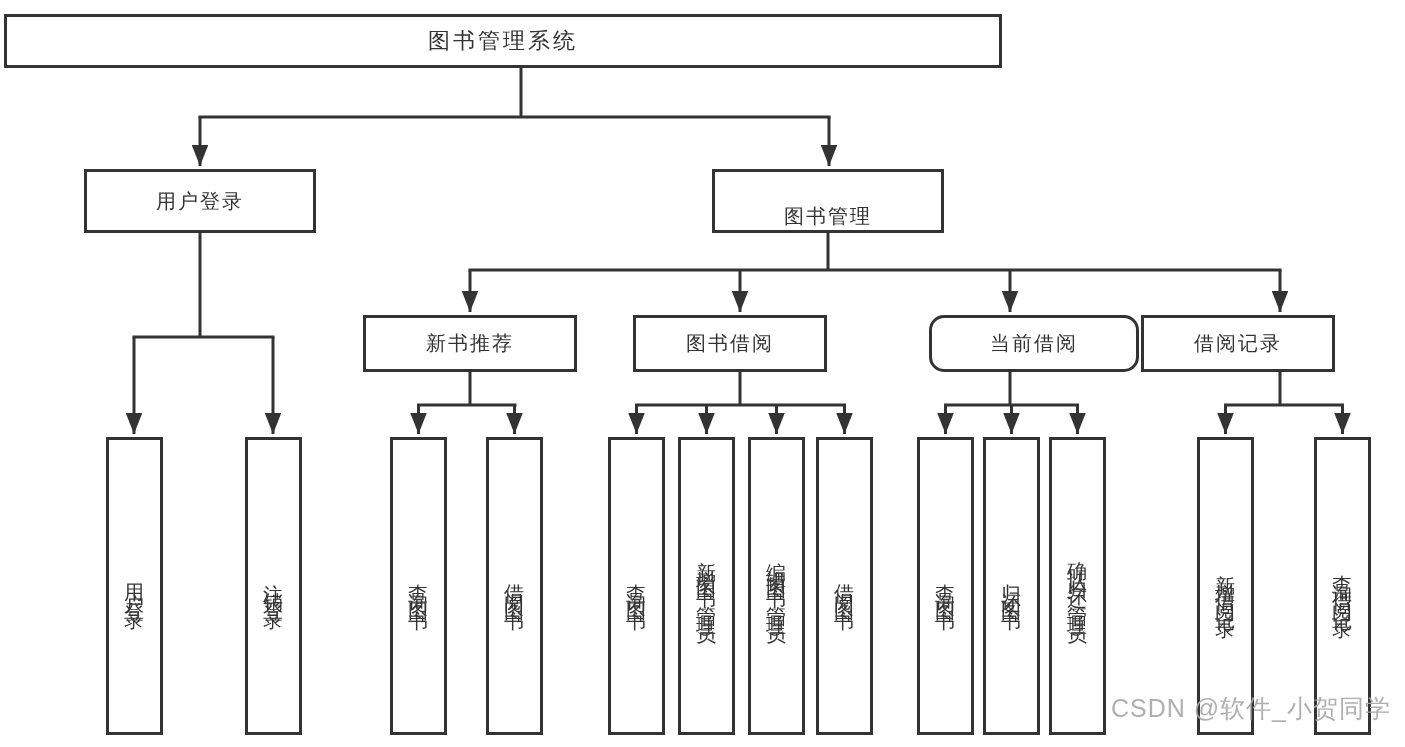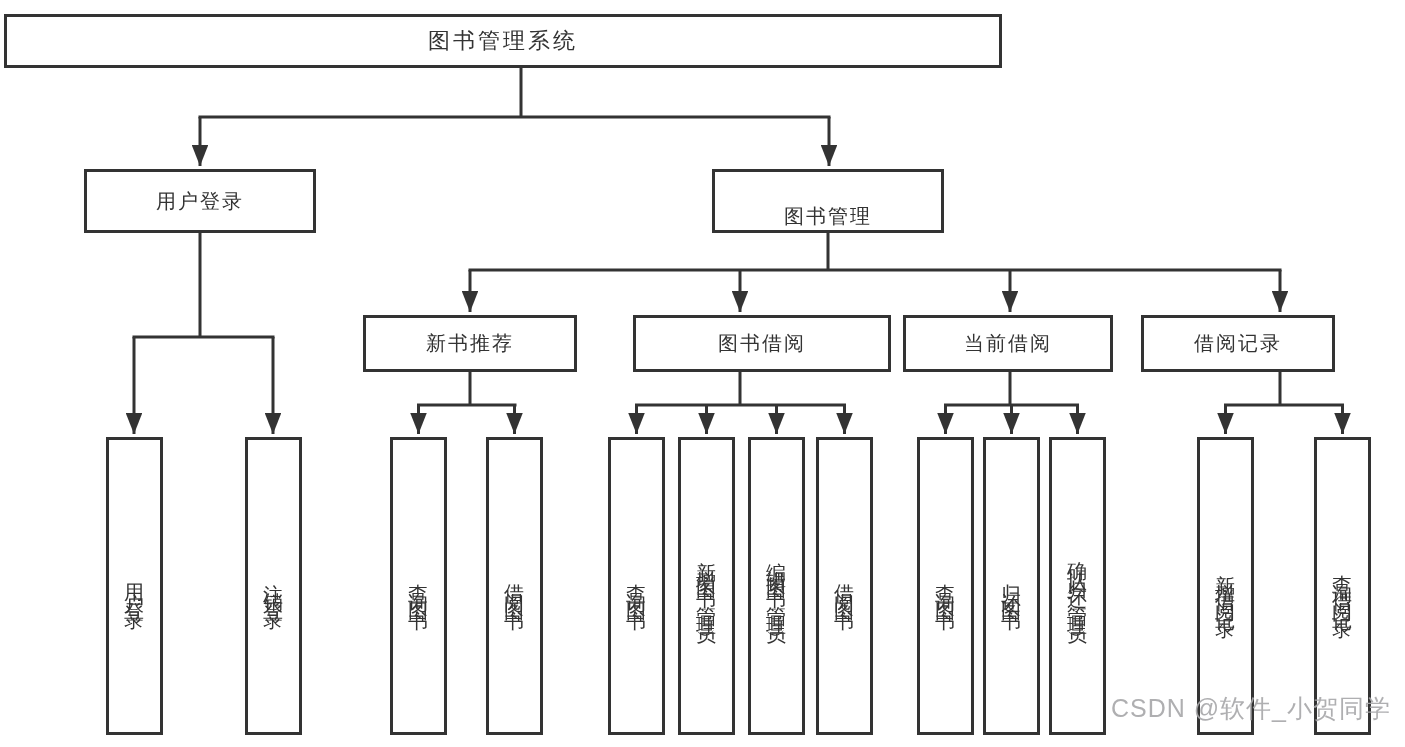--- a/index.html
+++ b/index.html
@@ -112,24 +112,24 @@
   <div class="box h" style="left:84px; top:169px; width:232px; height:64px;">
     <span>用户登录</span>
   </div>
   <div class="box h" style="left:712px; top:169px; width:232px; height:64px;align-items:flex-end;">
     <span>图书管理</span>
   </div>
 
   <div class="box h" style="left:363px; top:315px; width:214px; height:57px;">
     <span>新书推荐</span>
   </div>
-  <div class="box h" style="left:633px; top:315px; width:258px; height:57px;">
+  <div class="box h" style="left:633px; top:315px; width:194px; height:57px;">
     <span>图书借阅</span>
   </div>
-  <div class="box h" style="left:903px; top:315px; width:210px; height:57px;">
+  <div class="box h" style="left:929px; top:315px; width:210px; height:57px;border-radius:15px;">
     <span>当前借阅</span>
   </div>
   <div class="box h" style="left:1141px; top:315px; width:194px; height:57px;">
     <span>借阅记录</span>
   </div>
 
   <div class="box v" style="left:106px; top:437px; width:57px; height:298px;">
     <span>用户登录</span>
   </div>
   <div class="box v" style="left:245px; top:437px; width:57px; height:298px;">

